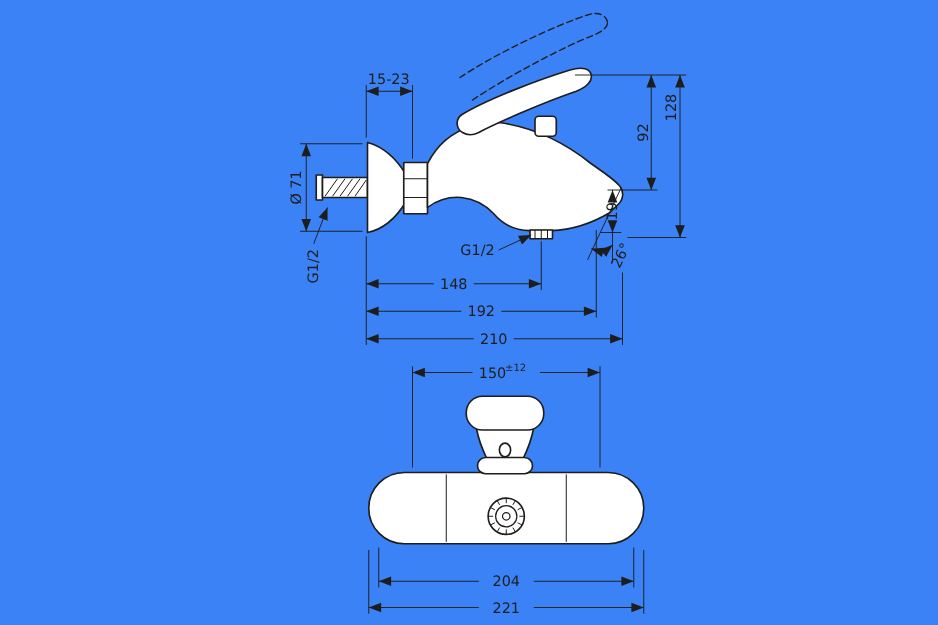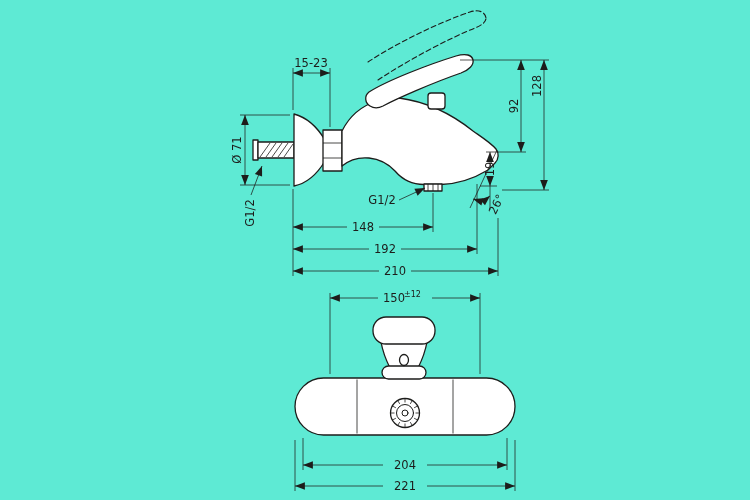--- a/index.html
+++ b/index.html
@@ -1,20 +1,20 @@
 <!DOCTYPE html>
 <html><head>
 <meta charset="utf-8">
 <style>
   html, body { margin: 0; padding: 0; background: #ffffff; }
   .canvas {
     position: relative;
     width: 750px;
     height: 500px;
-    background: #5eead4;
+    background: #3b82f6;
     font-family: "DejaVu Sans", "Liberation Sans", sans-serif;
   }
   svg text {
     font-family: "DejaVu Sans", "Liberation Sans", sans-serif;
     font-size: 11.5px;
     fill: #1d1d1b;
   }
   svg text.sup { font-size: 8px; }
   .solid { fill: #ffffff; stroke: #1d1d1b; stroke-width: 1.3; stroke-linejoin: round; stroke-linecap: round; }
   .ln    { fill: none;    stroke: #1d1d1b; stroke-width: 1.3; stroke-linejoin: round; stroke-linecap: round; }

